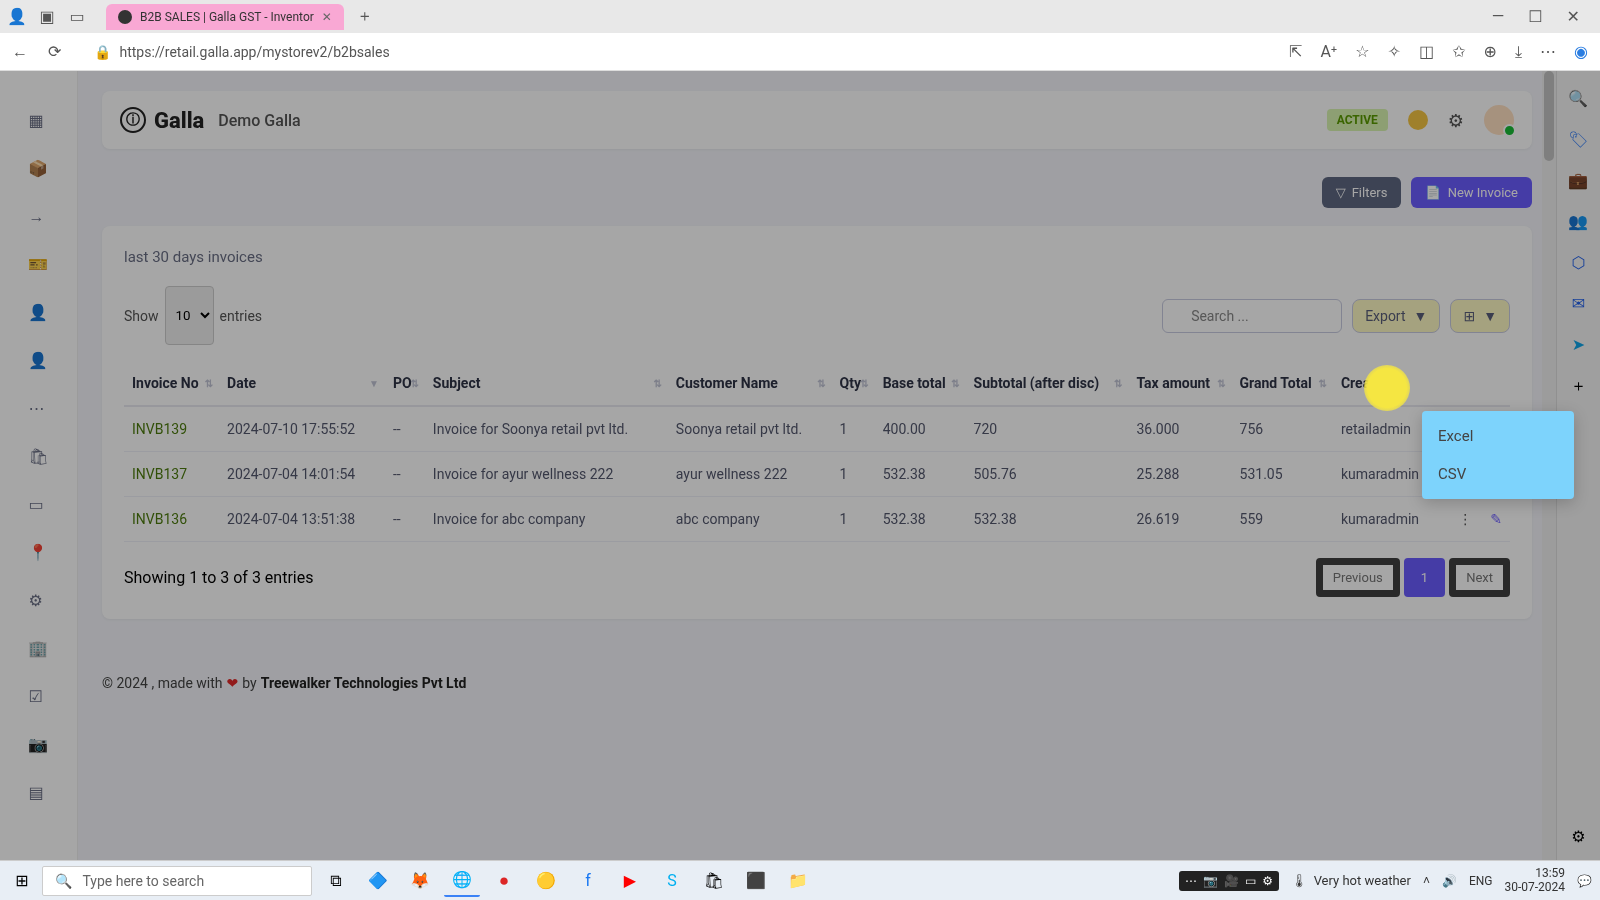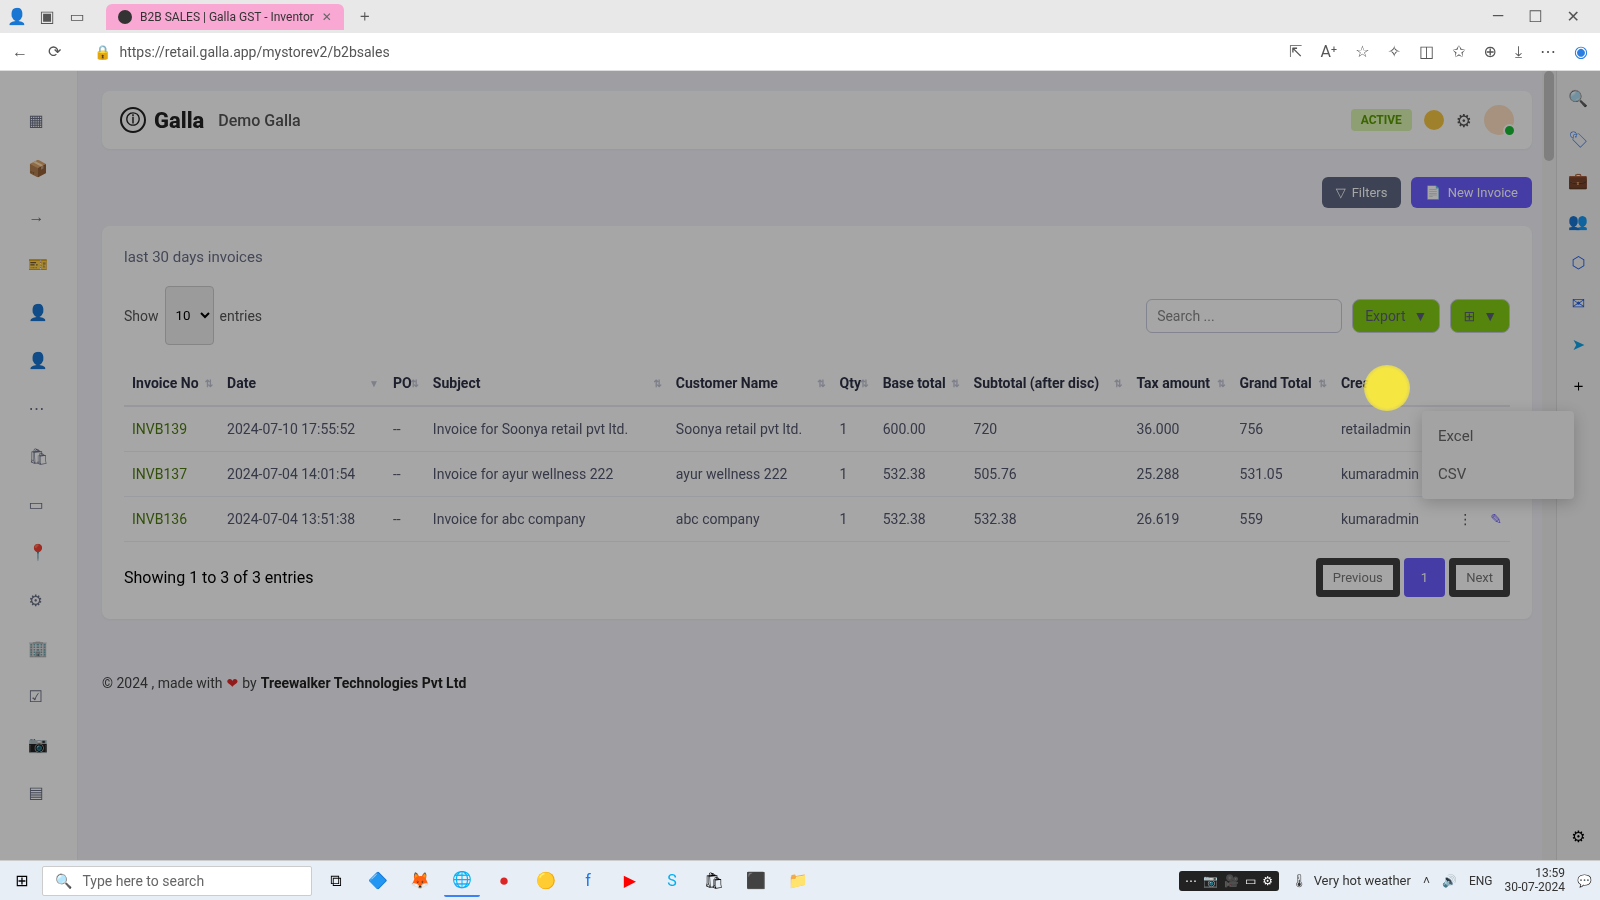--- a/index.html
+++ b/index.html
@@ -30,63 +30,63 @@
 
 .edge-rail { width: 44px; background: #f5f5f5; border-left: 1px solid #ddd; display: flex; flex-direction: column; align-items: center; padding-top: 18px; gap: 22px;}
 .edge-rail .e-icon { font-size: 16px; }
 
 
 .content { flex: 1; padding: 0 24px; position: relative;}
 .topbar { margin-top: 20px; background: #fff; border-radius: 8px; padding: 14px 18px; display: flex; align-items: center; gap: 14px; box-shadow: 0 1px 3px rgba(0,0,0,.05);}
 .logo { display: flex; align-items: center; gap: 8px; font-weight: 800; font-size: 22px; color: #222;}
 .logo .mark { width: 26px; height: 26px; border: 2px solid #222; border-radius: 50%; display: flex; align-items:center; justify-content:center; font-size:14px;}
 .store-name { color: #555; font-size: 16px; font-weight: 500;}
-.topbar-right { margin-left: auto; display: flex; align-items: center; gap: 12px;}
+.topbar-right { margin-left: auto; display: flex; align-items: center; gap: 20px;}
 .badge-active { background: #d9f5b1; color: #5a9b00; padding: 4px 10px; border-radius: 4px; font-size: 12px; font-weight: 700;}
 .coin { width: 20px; height: 20px; background: #f5c542; border-radius: 50%;}
 .gear { color: #555; font-size:18px;}
 .avatar { width: 30px; height: 30px; background: #ffe0c2; border-radius: 50%; position: relative;}
 .avatar::after { content:""; position:absolute; right:-2px; bottom:-2px; width:9px; height:9px; background:#1abc36; border:2px solid #fff; border-radius:50%;}
 
 .page-head { display: flex; align-items: center; margin: 28px 0 18px;}
 .page-title { font-size: 24px; font-weight: 700; color: #2e3346;}
 .page-actions { margin-left: auto; display: flex; gap: 10px;}
 .btn { padding: 8px 14px; border-radius: 6px; font-size: 13px; display: inline-flex; align-items:center; gap:6px; cursor:pointer;}
 .btn-gray { background: #5e6781; color: #fff;}
 .btn-primary { background: #6b5cff; color: #fff;}
 
 .card { background: #fff; border-radius: 8px; padding: 22px; box-shadow: 0 1px 3px rgba(0,0,0,.05);}
 .card-sub { color: #6a6f85; font-size: 15px; margin-bottom: 20px;}
 .table-ctrl { display: flex; align-items: center; margin-bottom: 16px;}
 .table-ctrl .show { color: #555; font-size:14px; display:flex; align-items:center; gap:6px;}
 .table-ctrl select { padding: 20px 6px; border:1px solid #ccc; border-radius:4px;}
 .table-ctrl .right { margin-left: auto; display:flex; gap:10px; align-items:center;}
-.search-box { border:1px solid #c8cbe0; border-radius:6px; padding:8px 10px; width:196px; font-size:14px; color:#888;}
-.btn-border { border:1px solid #c8cbe0; border-radius:8px; padding:8px 12px; display:inline-flex; align-items:center; gap:8px; color:#5a5f7a; font-size:14px; background:#84cc16;}
+.search-box { border:1px solid #c8cbe0; border-radius:6px; padding:8px 28px; width:180px; font-size:14px; color:#888;}
+.btn-border { border:1px solid #c8cbe0; border-radius:8px; padding:8px 12px; display:inline-flex; align-items:center; gap:8px; color:#5a5f7a; font-size:14px; background:#fef9c3;}
 
 table { width: 100%; border-collapse: collapse; font-size: 14px; color: #3b3f52;}
 thead th { text-align: left; font-weight: 700; padding: 14px 8px; color: #2e3346; border-bottom: 2px solid #e8e8f0; position: relative;}
 thead th .sort { position:absolute; right:6px; top:50%; transform:translateY(-50%); color:#c0c3d4; font-size:10px;}
 tbody td { padding: 14px 8px; border-bottom: 1px solid #eef0f7; vertical-align: middle; color:#54586e;}
 tbody td.link { color: #4d7c0f;}
 .row-actions { display:flex; gap:18px; align-items:center; justify-content:flex-end;}
 .dots { color:#555; cursor:pointer;}
 .edit-i { color:#6b5cff; cursor:pointer;}
 
 .table-foot { display:flex; align-items:center; margin-top:16px;}
 .pager { margin-left:auto; display:flex; gap:4px;}
 .pager .pg { padding:5px 10px; border:7px solid #404040; border-radius:4px; font-size:13px; color:#777;}
 .pager .pg.active { background:#6b5cff; color:#fff; border-color:#6b5cff;}
 
 .footer-line { margin-top: 56px; font-size: 14px; color:#444; display:flex; align-items:center; gap:4px;}
 .footer-line .heart { color:#e02828;}
 .footer-line .company { font-weight:700; color:#222;}
 
 
-.export-menu { position: absolute; top: 340px; right: 26px; width: 152px; background:#a3a3a3; border-radius:4px; box-shadow:0 4px 16px rgba(0,0,0,.2); z-index:20; padding:6px 0;}
+.export-menu { position: absolute; top: 340px; right: 26px; width: 152px; background:#7dd3fc; border-radius:4px; box-shadow:0 4px 16px rgba(0,0,0,.2); z-index:20; padding:6px 0;}
 .export-menu .item { padding: 10px 16px; font-size:15px; color:#444; cursor:pointer;}
 
 
 .click-spot { position:absolute; width:46px; height:46px; background: radial-gradient(circle, #f5e642 0%, #f5e642 60%, rgba(245,230,66,0) 100%); border-radius:50%; z-index:30; top: 294px; right: 190px; pointer-events:none;}
 
 
 .taskbar { position:absolute; bottom:0; left:0; right:0; height:40px; background:#e8eef5; display:flex; align-items:center; padding:0 8px; gap:6px; border-top:1px solid #ccc;}
 .taskbar .win { width:28px; display:flex; align-items:center; justify-content:center;}
 .taskbar .search { background:#fff; border:1px solid #ccc; border-radius:2px; padding:6px 12px; width:270px; display:flex; align-items:center; gap:10px; font-size:14px; color:#666;}
 .taskbar .tb-icon { width:36px; height:32px; display:flex; align-items:center; justify-content:center; border-radius:2px;}
@@ -231,21 +231,21 @@
           </tr>
         </thead>
         <tbody>
           <tr>
             <td class="link">INVB139</td>
             <td>2024-07-10 17:55:52</td>
             <td>--</td>
             <td>Invoice for Soonya retail pvt ltd.</td>
             <td>Soonya retail pvt ltd.</td>
             <td>1</td>
-            <td>600.00</td>
+            <td>400.00</td>
             <td>720</td>
             <td>36.000</td>
             <td>756</td>
             <td>retailadmin</td>
             <td>
                 <div class="row-actions">
                   <span class="dots">⋮</span>
                   <span class="edit-i">✎</span>
                 </div>
               </td>

